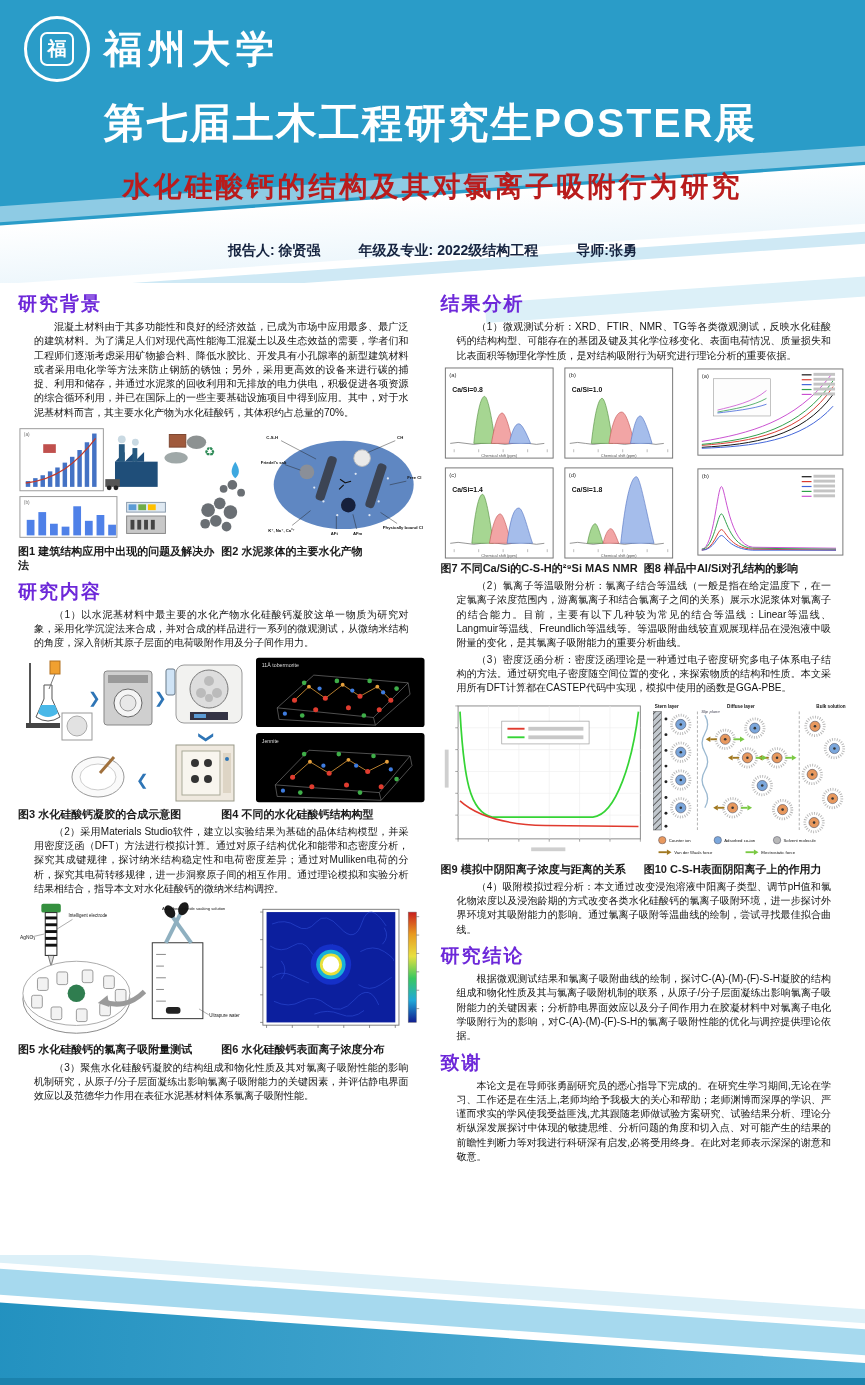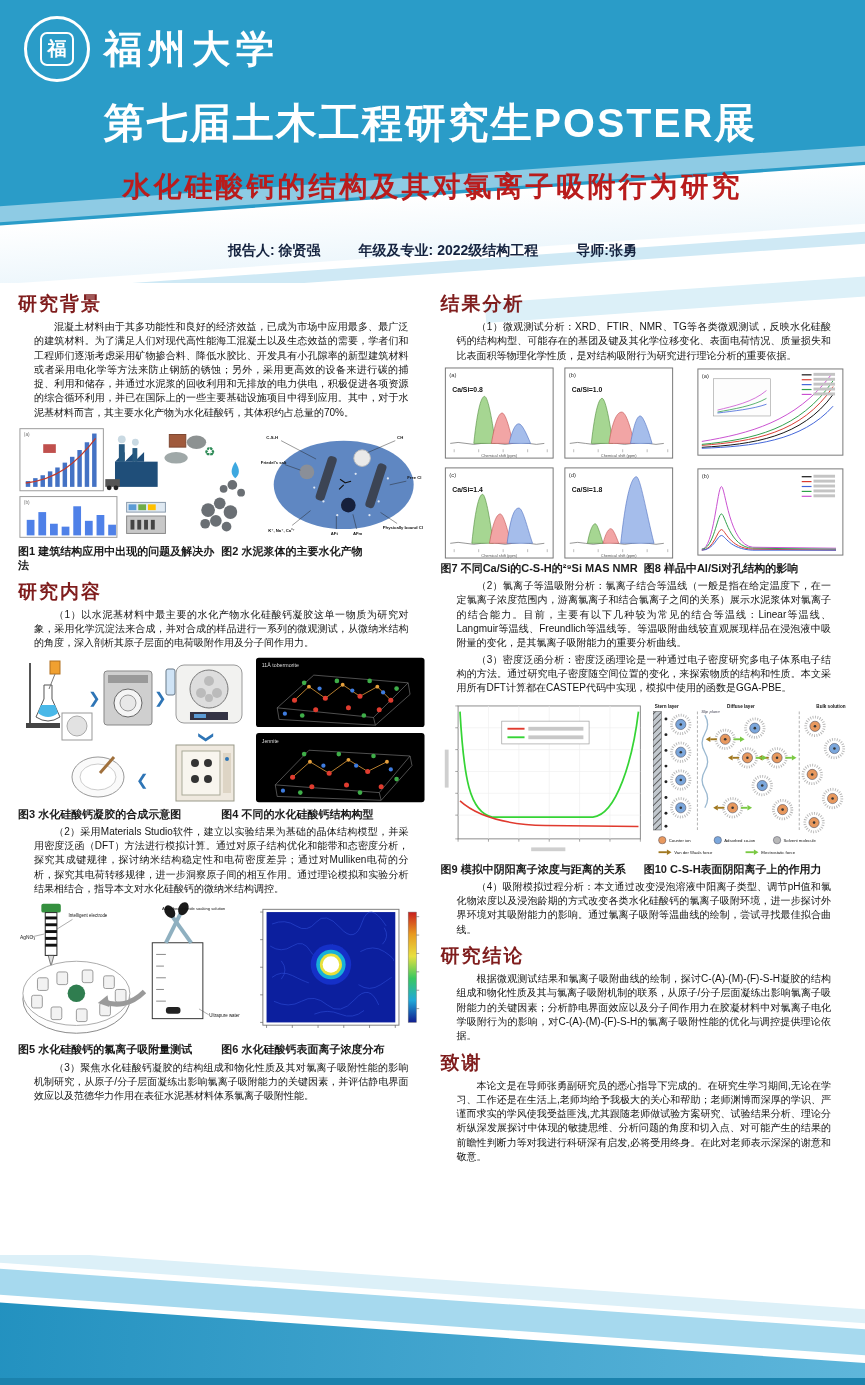--- a/index.html
+++ b/index.html
@@ -24,21 +24,21 @@
   
   .footer{position:absolute;left:0;right:0;bottom:0;height:130px;overflow:hidden;z-index:0;}
   .f3{position:absolute;left:-60px;right:-60px;height:14px;bottom:92px;background:#dcf0f8;transform:rotate(4deg);}
   .f2{position:absolute;left:-60px;right:-60px;height:26px;bottom:60px;background:#a6d9ee;transform:rotate(4deg);}
   .f1{position:absolute;left:-60px;right:-60px;height:110px;bottom:-58px;background:linear-gradient(90deg,#1f8fbe,#63b9dd);transform:rotate(4deg);}
   .fbar{position:absolute;left:0;right:0;bottom:0;height:7px;background:#1b82ad;}
   .top-wedge{position:absolute;top:287px;right:-80px;width:460px;height:20px;background:#dcf0f8;transform:rotate(-4deg);z-index:0;}
   
   .content{position:absolute;top:285px;left:0;right:0;bottom:0;display:flex;gap:16px;padding:0 18px;z-index:1;}
   .col{flex:1;min-width:0;}
-  h2.sec{color:#7f1d1d;font-size:19px;font-weight:bold;letter-spacing:2px;margin:6px 0 3px 0;
+  h2.sec{color:#6d28d9;font-size:19px;font-weight:bold;letter-spacing:2px;margin:6px 0 3px 0;
          font-family:"Liberation Serif","DejaVu Serif",serif;}
   .col p{margin:2px 16px;text-indent:2em;text-align:justify;font-size:10px;line-height:1.43;color:#141414;}
   .figrow{display:flex;gap:8px;align-items:center;justify-content:center;margin:4px 0 2px 0;}
   .caprow{display:flex;margin:0 0 4px 0;}
   .cap{flex:1;text-align:left;font-size:11px;font-weight:bold;color:#1a1a1a;line-height:1.3;}
   svg{display:block;}
 </style>
 </head>
 <body>
 

